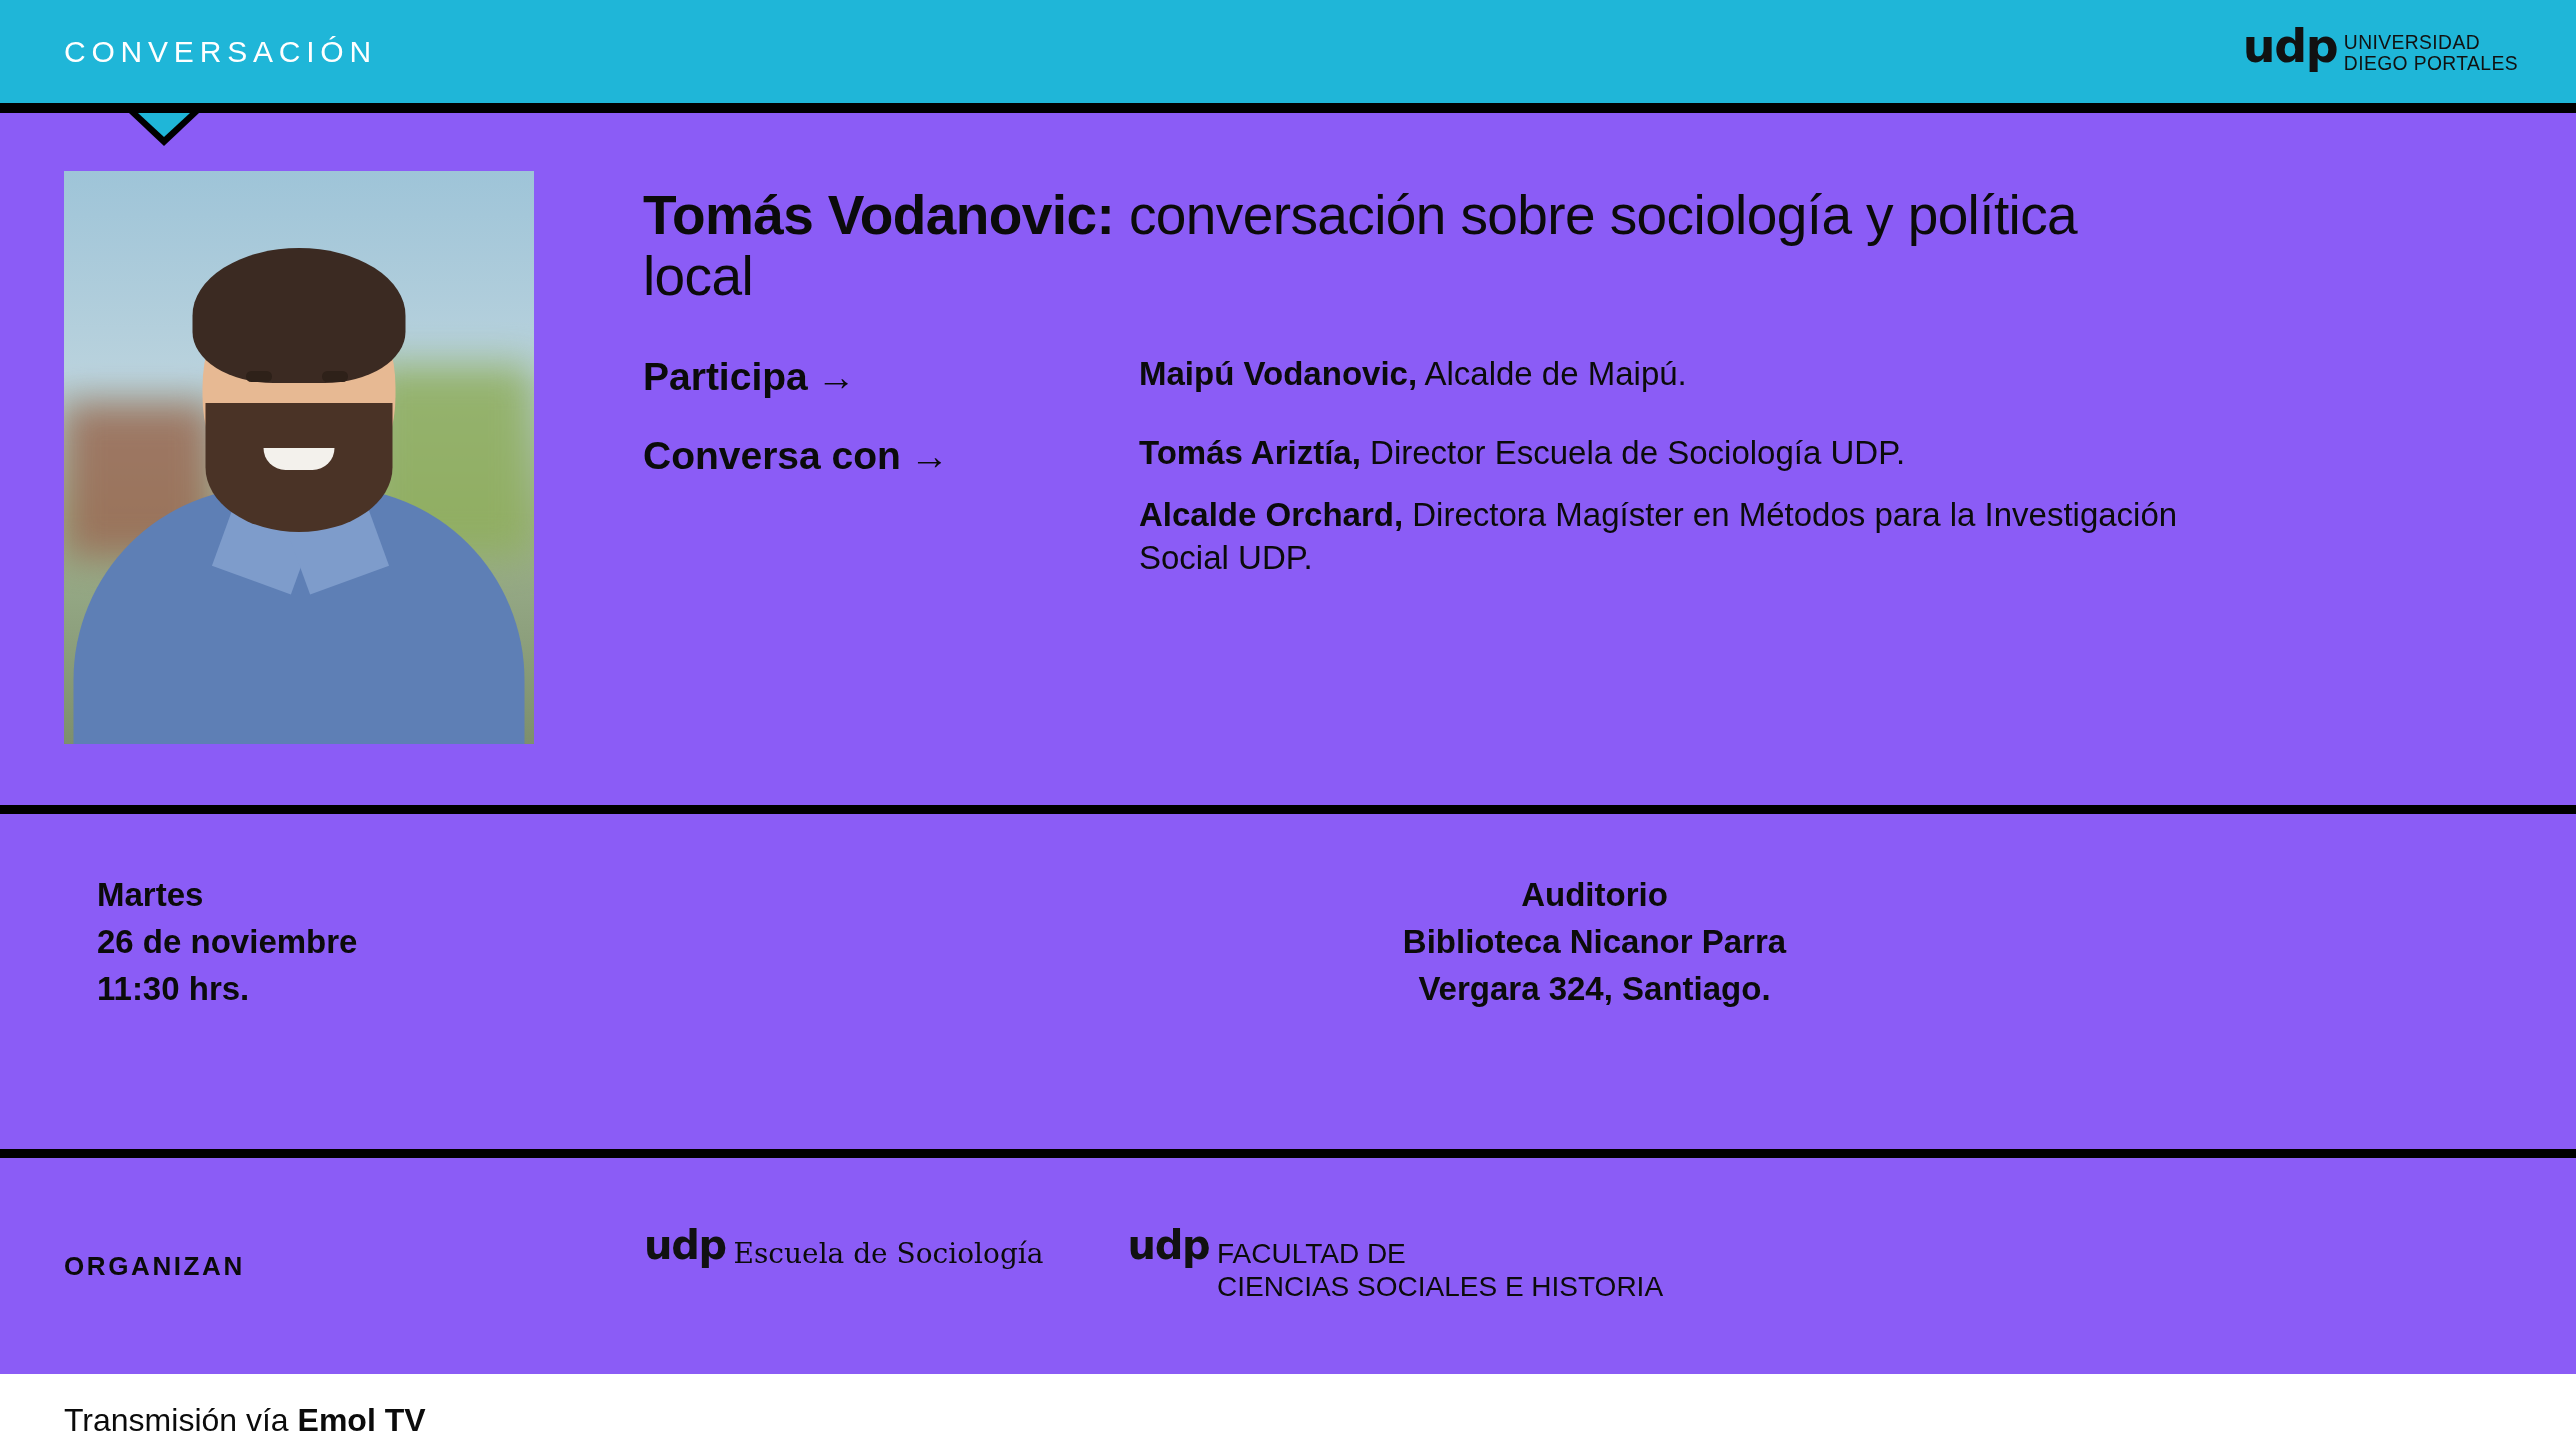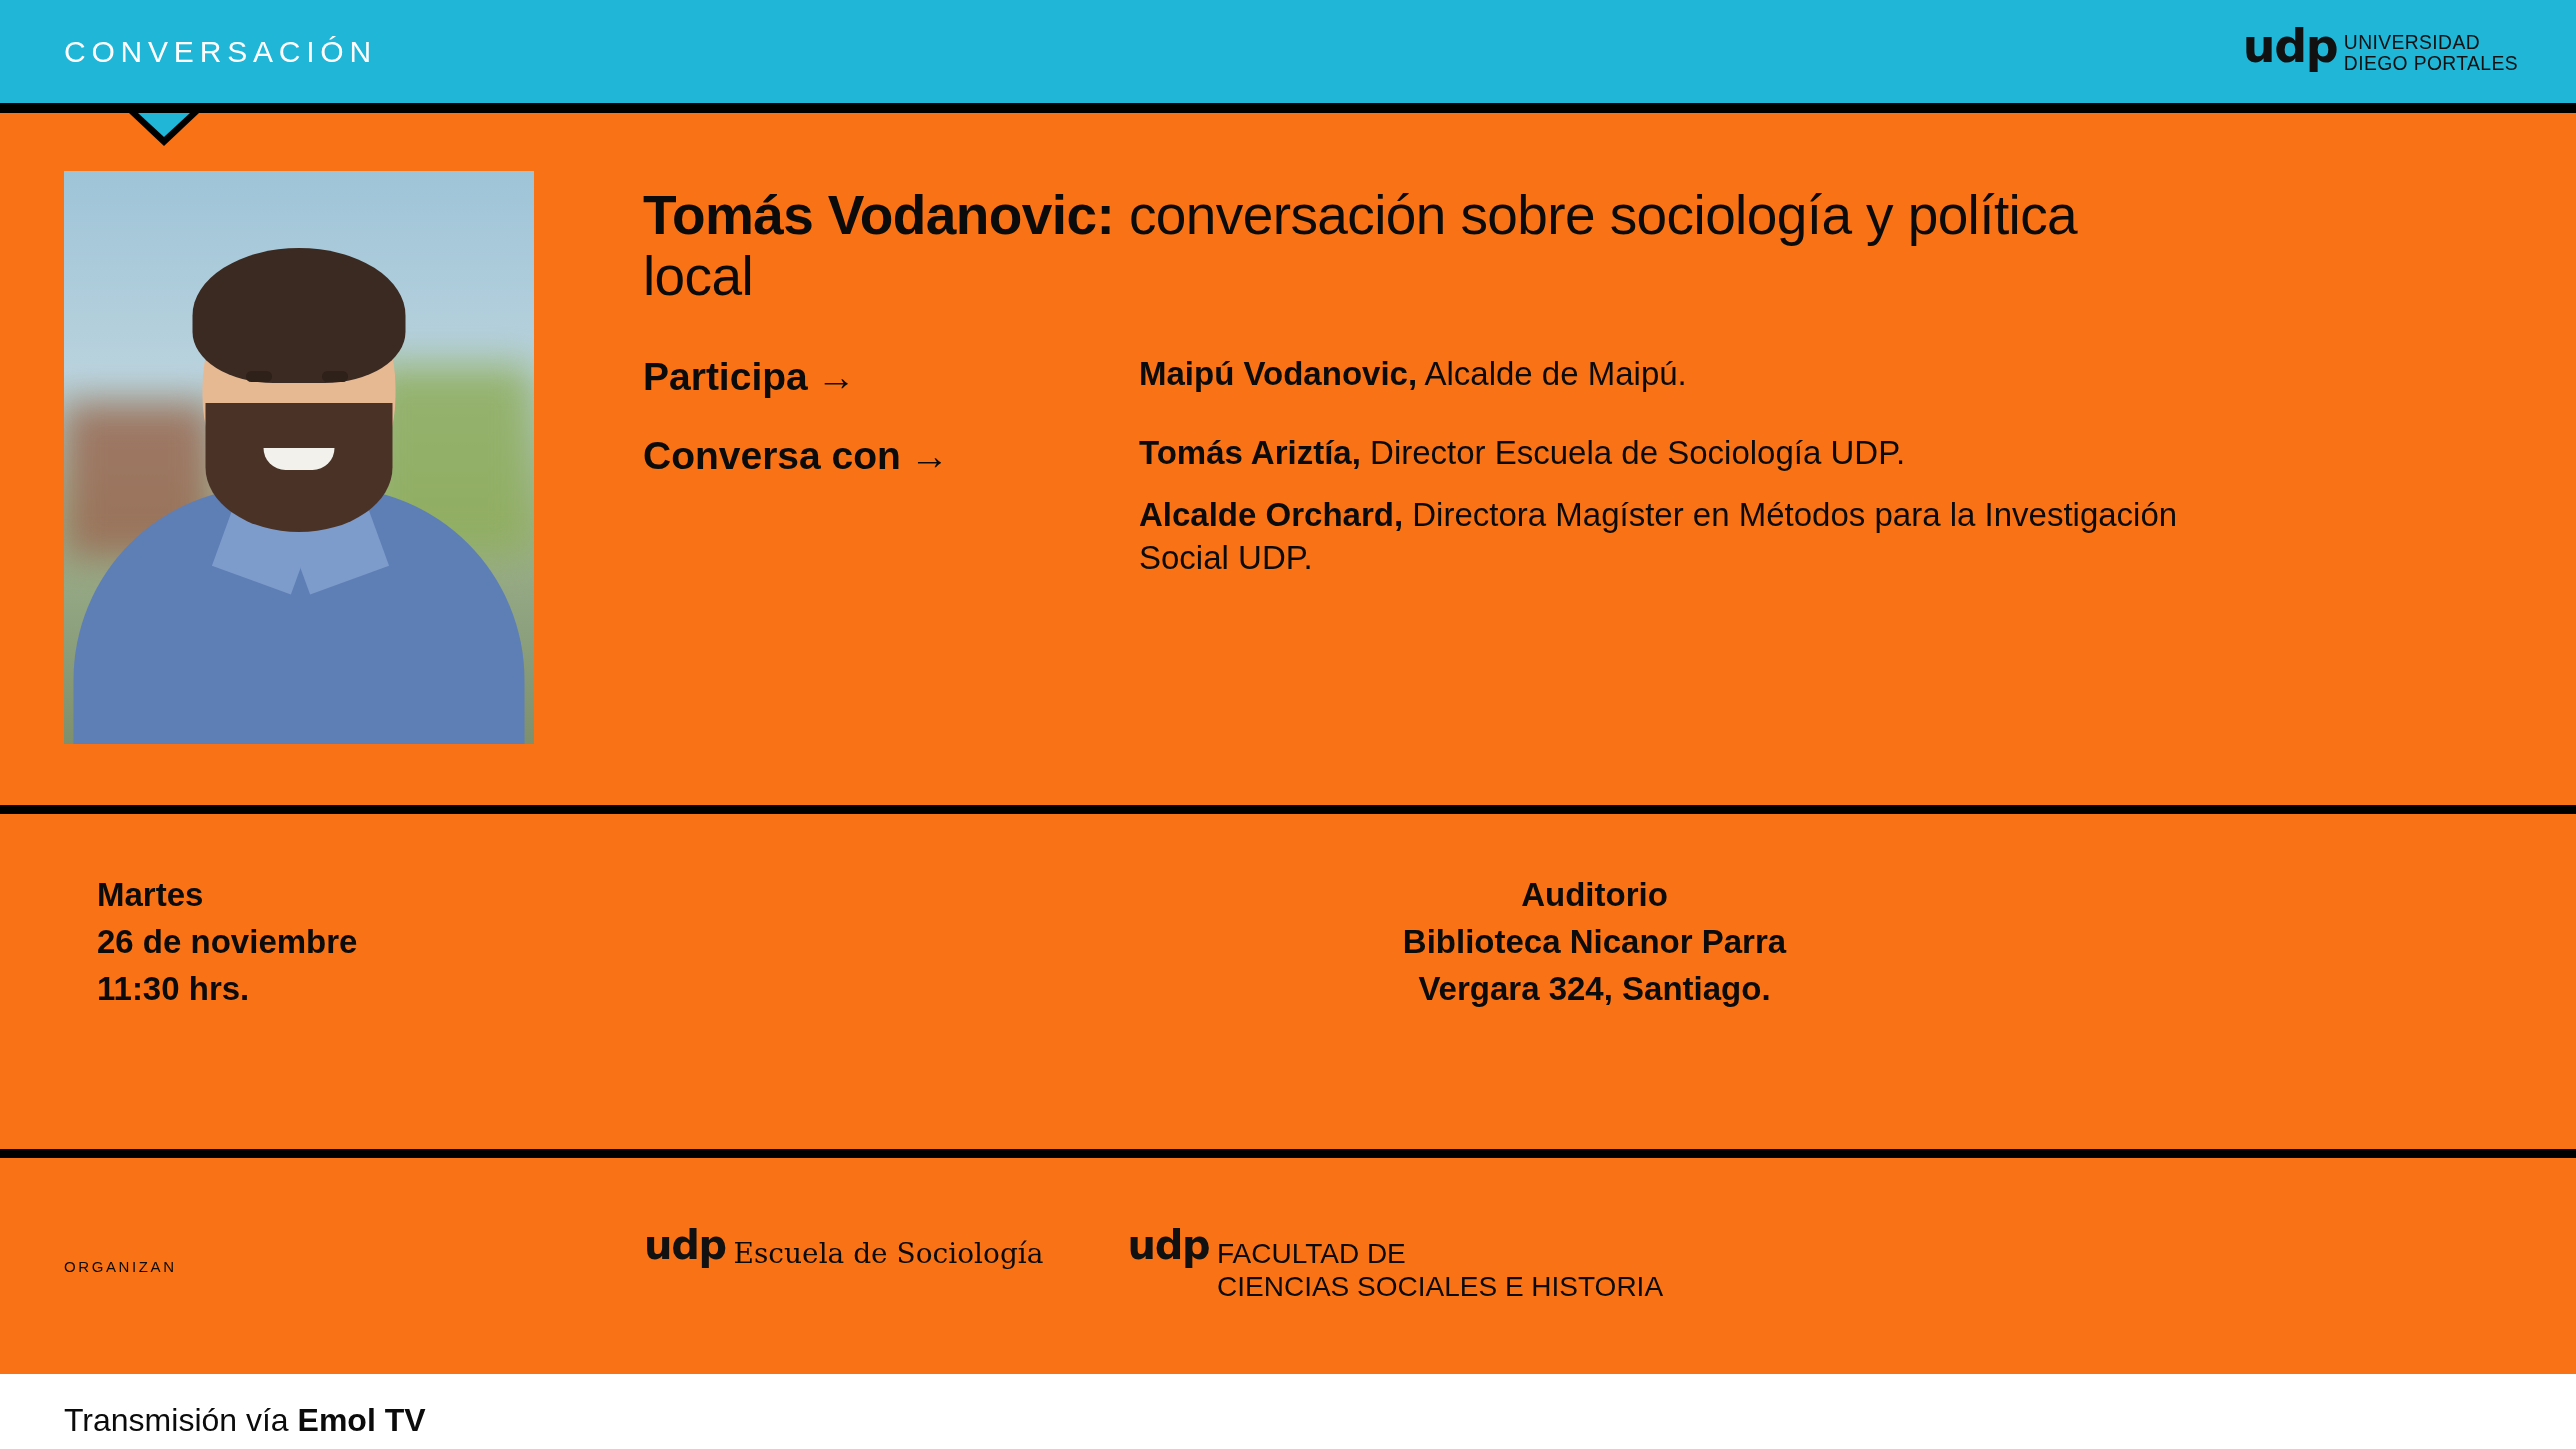--- a/index.html
+++ b/index.html
@@ -11,21 +11,21 @@
     width: 2576px;
     height: 1449px;
     font-family: "Liberation Sans", sans-serif;
     overflow: hidden;
   }
 
   .poster {
     position: relative;
     width: 2576px;
     height: 1449px;
-    background: #f97316;
+    background: #8b5cf6;
     box-sizing: border-box;
   }
 
   
   .header {
     position: relative;
     height: 103px;
     background: #1fb6d8;
     display: flex;
     align-items: center;
@@ -237,24 +237,25 @@
   .organizers {
     display: flex;
     align-items: center;
     padding: 52px 64px;
     box-sizing: border-box;
     height: 216px;
   }
   .org-label {
     width: 580px;
     flex: 0 0 580px;
-    font-size: 15px;
+    font-size: 26px;
     letter-spacing: 2.6px;
     color: #0b0b0b;
     text-transform: uppercase;
+    font-weight: bold;
   }
   .org-logos {
     display: flex;
     align-items: flex-start;
     gap: 84px;
   }
   .org-logo {
     display: flex;
     align-items: flex-start;
     gap: 7.7px;

